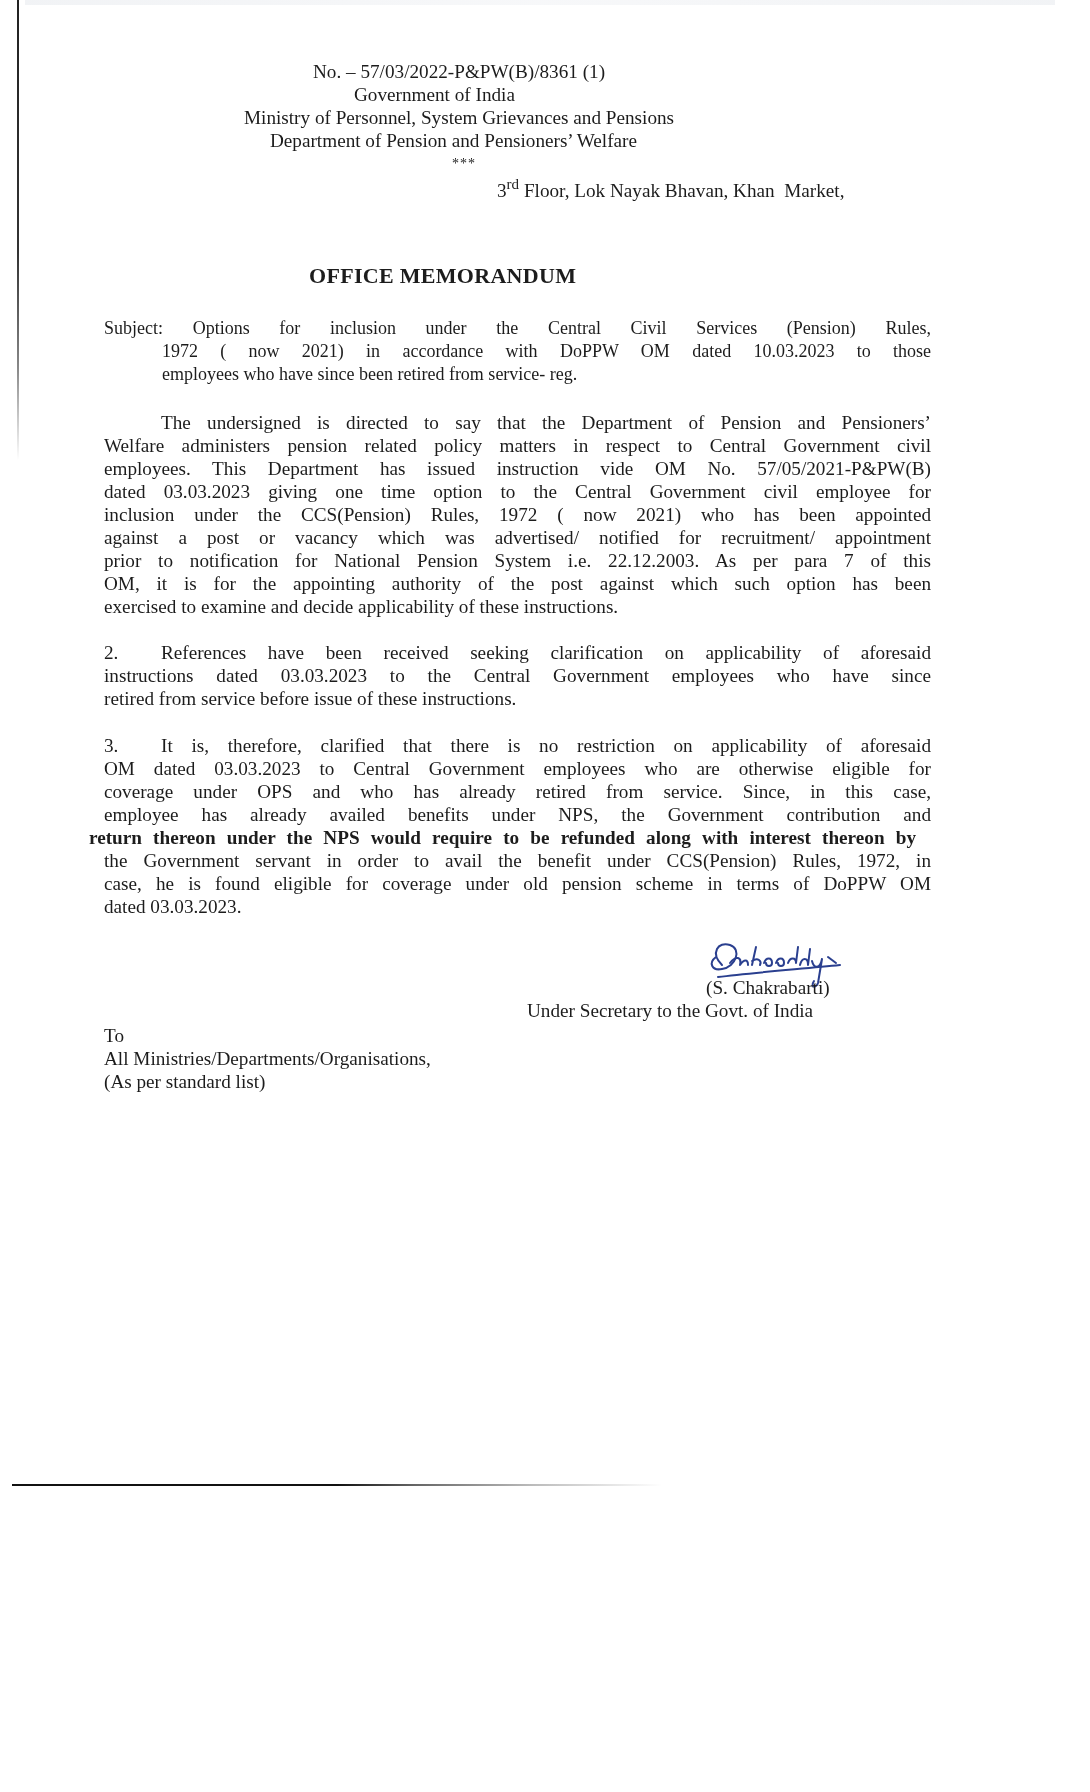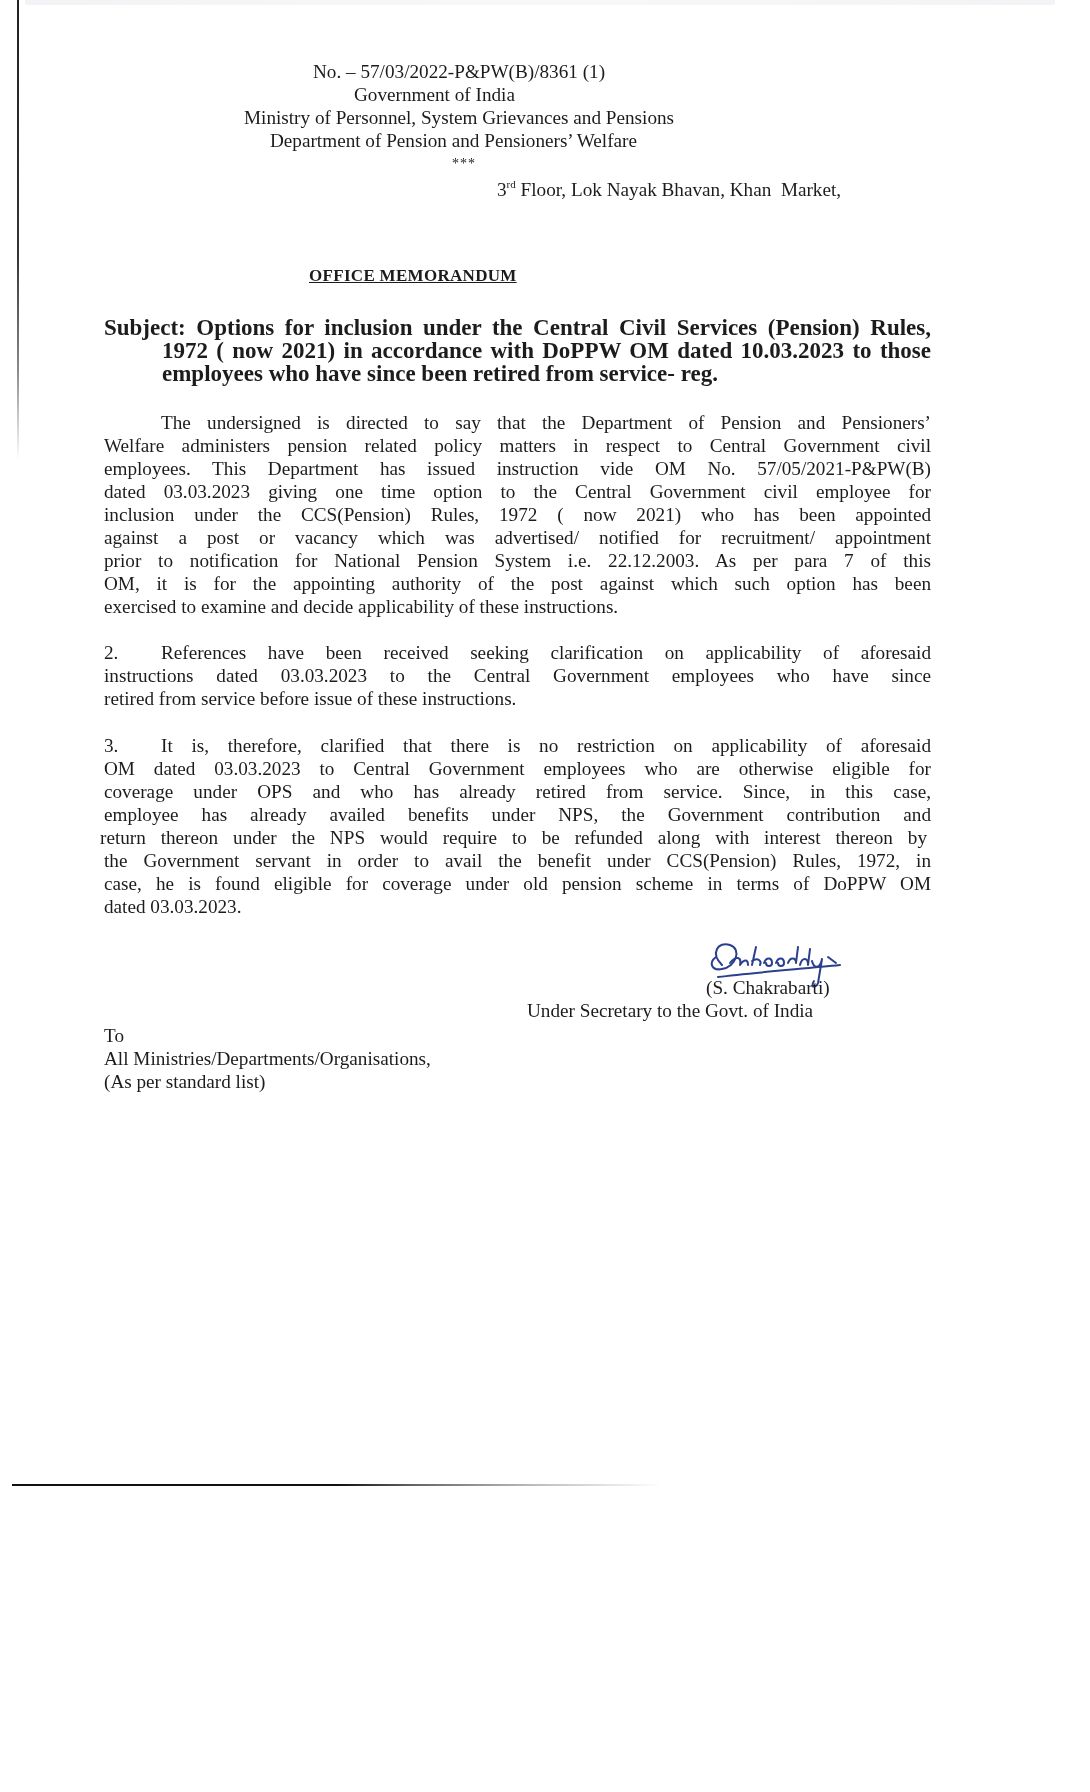--- a/index.html
+++ b/index.html
@@ -8,23 +8,23 @@
     font-family: "Liberation Serif", "DejaVu Serif", serif; color: #1c1c1c;
   }
   .page { position: absolute; left: 0; top: 0; width: 1090px; height: 1304px; }
   .margin-line { position: absolute; left: 17px; top: 0; width: 2px; height: 460px;
     background: linear-gradient(to bottom, #222 0%, #333 55%, #888 80%, rgba(255,255,255,0) 100%); }
   .top-noise { position: absolute; left: 25px; top: 0; width: 1030px; height: 5px;
     background: linear-gradient(to right, #eef0f3, #f5f6f8, #eef0f3); opacity: .8; }
   .bottom-rule { position: absolute; left: 12px; top: 1484px; width: 650px; height: 2px;
     background: linear-gradient(to right, #111 0%, #111 50%, #666 62%, #bbb 80%, rgba(255,255,255,0) 100%); }
   .line { position: absolute; white-space: nowrap; font-size: 19.2px; line-height: 24px; }
-  .sup { font-size: 11px; vertical-align: 8px; }
-  .title { font-weight: bold; text-decoration: underline; font-size: 17px; letter-spacing: 0.3px; }
-  .subject { font-weight: bold; font-size: 23px; }
+  .sup { font-size: 15px; vertical-align: 8px; }
+  .title { font-weight: bold; font-size: 22px; letter-spacing: 0.3px; }
+  .subject { font-weight: normal; font-size: 18px; }
   .just { text-align: justify; text-align-last: justify; width: 836px; }
   .sig { position: absolute; }
   .stars { font-size: 14px; letter-spacing: 1px; }
 </style>
 </head>
 <body>
 
 <div class="page">
   <div class="top-noise"></div>
   <div class="margin-line"></div>
@@ -61,21 +61,21 @@
     <div class="line just" style="left:104px; top:664px; width:827px;">instructions dated 03.03.2023 to the Central Government employees who have since</div>
     <div class="line" style="left:104px; top:687px;">retired from service before issue of these instructions.</div>
   </div>
 
   <div>
     <div class="line" style="left:104px; top:734px;">3.</div>
     <div class="line just" style="left:161px; top:734px; width:770px;">It is, therefore, clarified that there is no restriction on applicability of aforesaid</div>
     <div class="line just" style="left:104px; top:757px; width:827px;">OM dated 03.03.2023 to Central Government employees who are otherwise eligible for</div>
     <div class="line just" style="left:104px; top:780px; width:827px;">coverage under OPS and who has already retired from service. Since, in this case,</div>
     <div class="line just" style="left:104px; top:803px; width:827px;">employee has already availed benefits under NPS, the Government contribution and</div>
-    <div class="line just" style="left:100px; top:826px; width:827px;">return thereon under the NPS would require to be refunded along with interest thereon by</div>
+    <div class="line just" style="left:89px; top:826px; width:827px;font-weight:bold;">return thereon under the NPS would require to be refunded along with interest thereon by</div>
     <div class="line just" style="left:104px; top:849px; width:827px;">the Government servant in order to avail the benefit under CCS(Pension) Rules, 1972, in</div>
     <div class="line just" style="left:104px; top:872px; width:827px;">case, he is found eligible for coverage under old pension scheme in terms of DoPPW OM</div>
     <div class="line" style="left:104px; top:895px;">dated 03.03.2023.</div>
   </div>
 
   <svg class="sig" style="left:700px; top:935px;" width="150" height="60" viewBox="0 0 150 60">
     <g fill="none" stroke="#2a3f8f" stroke-width="2" stroke-linecap="round" stroke-linejoin="round">
       <path d="M22 30 C 10 18, 18 6, 30 10 C 42 14, 36 32, 22 34 C 12 36, 8 28, 16 22"></path>
       <path d="M30 28 C 36 20, 42 22, 40 30 C 44 24, 48 24, 48 30"></path>
       <path d="M52 30 L 56 12 M 52 26 C 58 22, 62 26, 60 30"></path>

